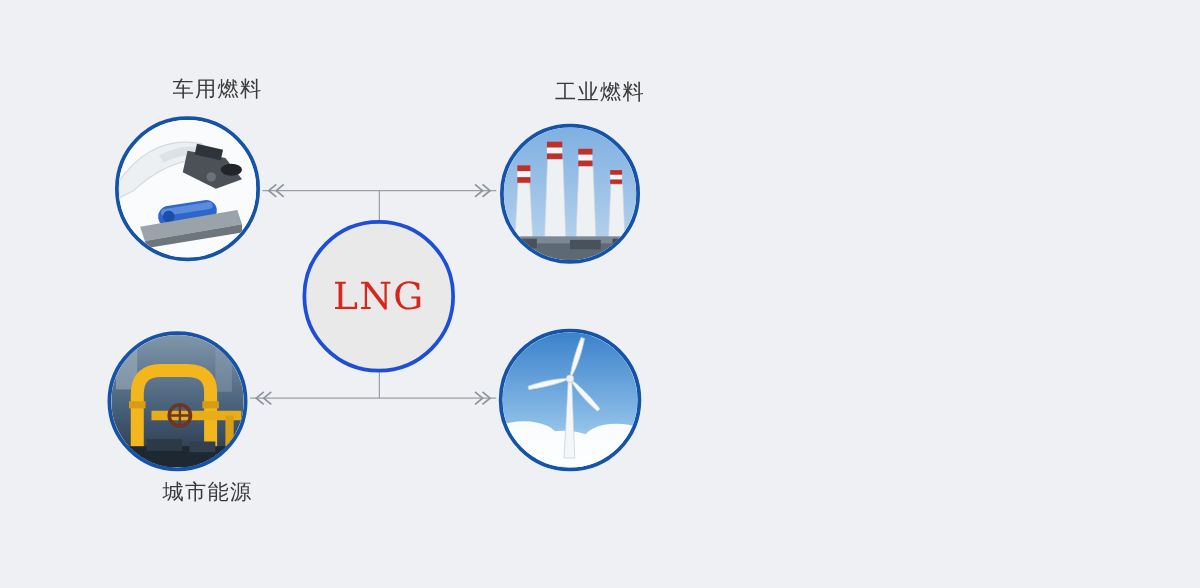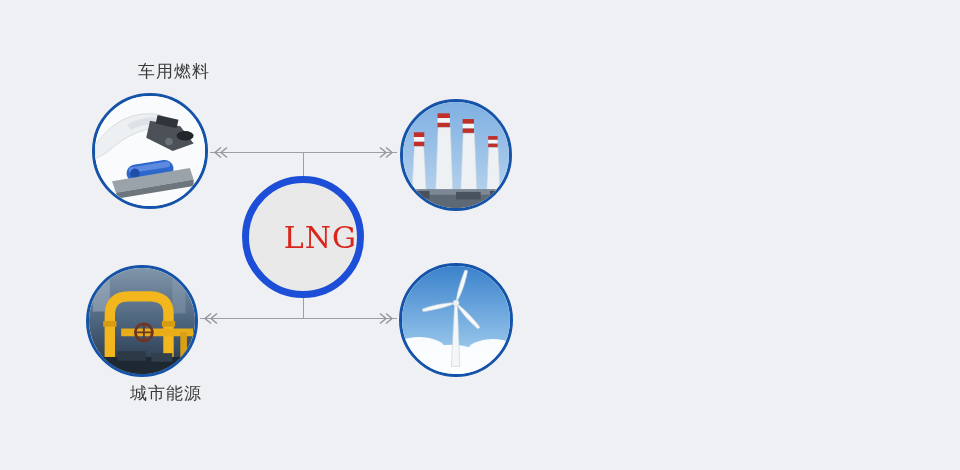--- a/index.html
+++ b/index.html
@@ -38,23 +38,23 @@
   .label-tl { left: 90px;  top: 60px; }
   .label-tr { left: 396px; top: 62px; }
   .label-bl { left: 82px;  top: 382px; }
   .label-br { left: 396px; top: 382px; }
 
   .center-circle {
     position: absolute;
     left: 242px; top: 176px;
     width: 122px; height: 122px;
     border-radius: 50%;
-    border: 7px solid #1d4ed8;
+    border: 3px solid #1d4ed8;
     background: #e9e9e9;
-    display: flex; align-items: center; justify-content: flex-end;
+    display: flex; align-items: center; justify-content: center;
   }
   .center-label {
     font-family: "DejaVu Serif", "Liberation Serif", serif;
     font-size: 30px;
     letter-spacing: 1px;
     color: #d9261c;
   }
 </style>
 </head>
 <body>
@@ -74,20 +74,21 @@
       <polyline points="386,147.5 392,152.5 386,157.5"></polyline>
       <polyline points="380,147.5 386,152.5 380,157.5"></polyline>
       <polyline points="211,313.5 205,318.5 211,323.5"></polyline>
       <polyline points="217,313.5 211,318.5 217,323.5"></polyline>
       <polyline points="386,313.5 392,318.5 386,323.5"></polyline>
       <polyline points="380,313.5 386,318.5 380,323.5"></polyline>
     </g>
   </svg>
 
   <div class="node-label label-tl">车用燃料</div>
+  <div class="node-label label-tr">工业燃料</div>
   <div class="node-label label-bl">城市能源</div>
 
   <div class="node-circle node-tl">
     <svg viewBox="0 0 116 116">
       <rect width="116" height="116" fill="#fafbfc"></rect>
       <path d="M0 52 Q28 12 70 20 L80 33 Q44 30 12 60 L0 66 Z" fill="#edf0f3" stroke="#d5dade" stroke-width="1"></path>
       <path d="M34 30 Q52 20 68 23 L72 30 Q52 28 38 36 Z" fill="#dde2e6"></path>
       <path d="M58 26 L90 32 L104 50 L82 58 L54 44 Z" fill="#4b5157"></path>
       <path d="M66 20 L88 25 L86 34 L64 29 Z" fill="#2f343a"></path>
       <ellipse cx="95" cy="42" rx="9" ry="5" fill="#22262b"></ellipse>

